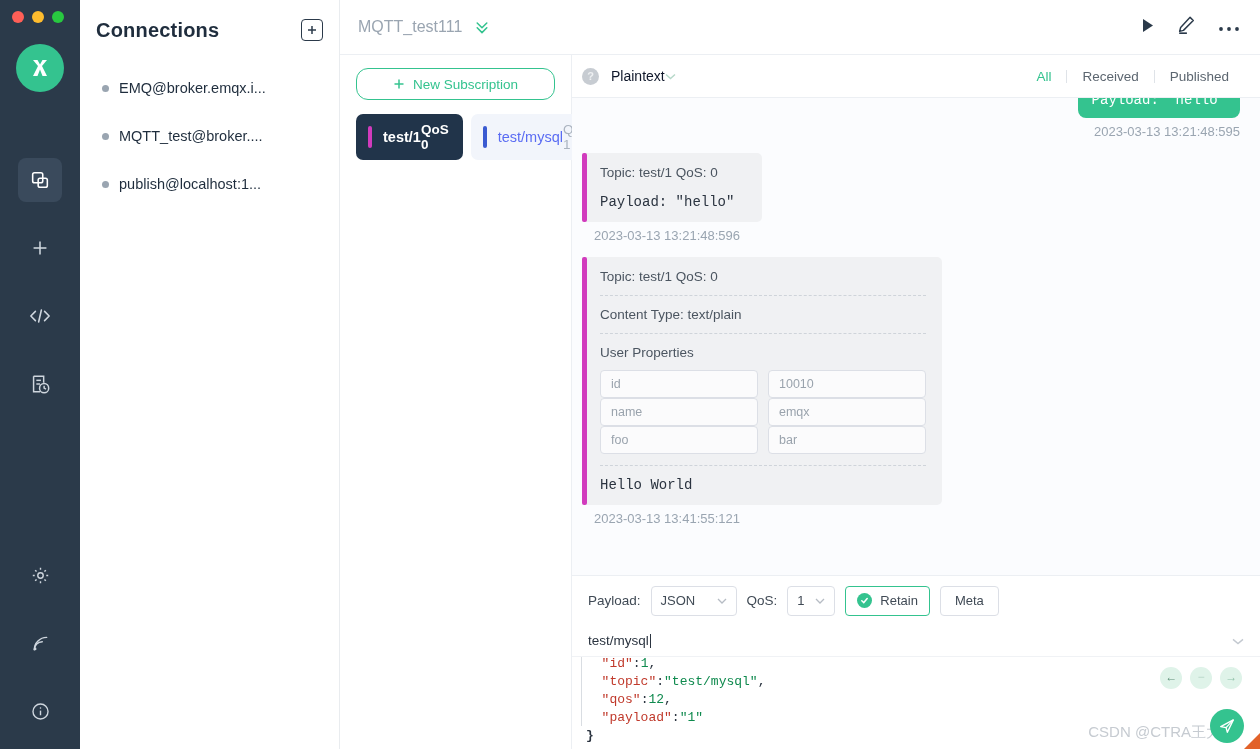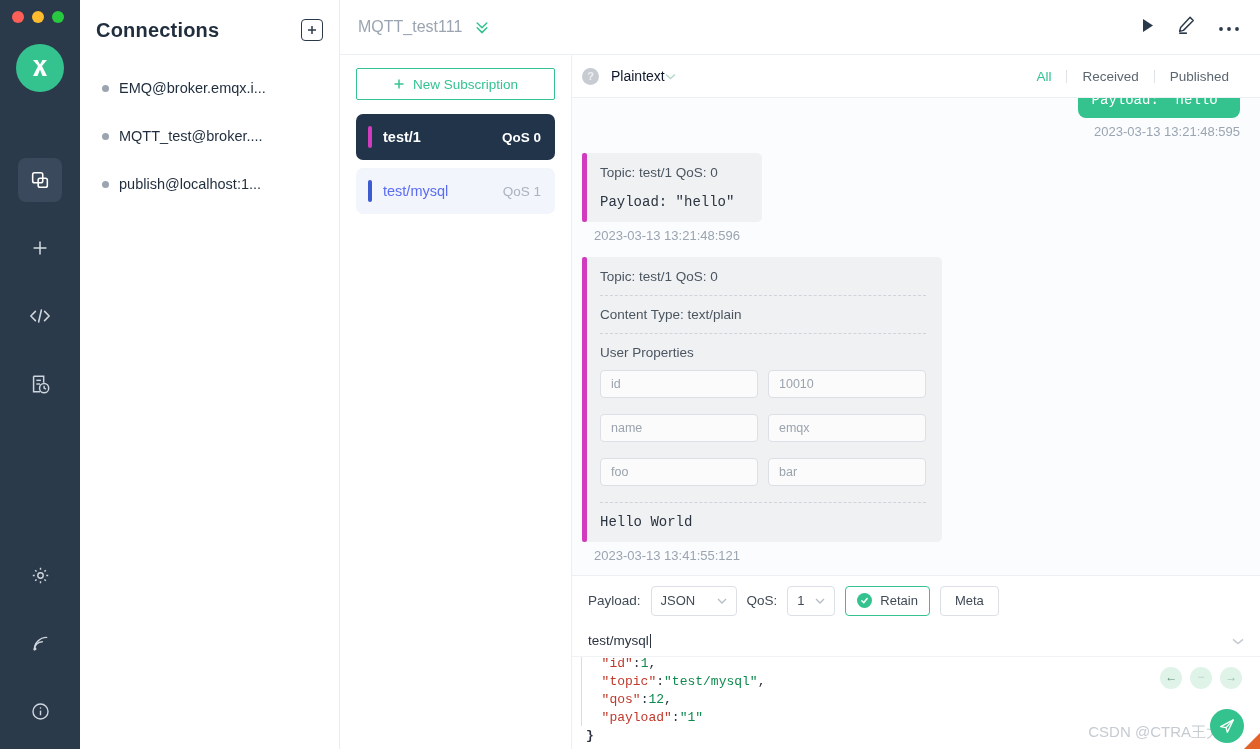--- a/index.html
+++ b/index.html
@@ -92,27 +92,27 @@
   
   .subs {
     width: 232px; flex: 0 0 232px;
     border-right: 1px solid #eceff3;
     background: #fff;
     display: flex; flex-direction: column;
   }
   .subs-head { padding: 13px 16px 0 16px; }
   .new-sub-btn {
     width: 100%; height: 32px;
-    border: 1px solid #34c38f; border-radius: 2px;
+    border: 1px solid #34c38f; border-radius: 12px;
     color: #34c38f; background: #fff;
     font-size: 13.5px;
     display: flex; align-items: center; justify-content: center; gap: 8px;
     font-family: "Liberation Sans", sans-serif;
   }
-  .subs-list { padding: 14px 16px 0 16px; display: flex; flex-direction: column; gap: 8px; }
+  .subs-list { padding: 14px 16px 0 16px; display: flex; flex-direction: row; gap: 8px; }
   .sub-item {
     height: 46px; border-radius: 7px;
     display: flex; align-items: center;
     padding: 0 14px 0 12px;
     font-size: 14.5px;
   }
   .sub-bar { width: 4px; height: 22px; border-radius: 2px; margin-right: 11px; flex: 0 0 4px; }
   .sub-item.dark { background: #21344a; }
   .sub-item.dark .sub-topic { color: #ffffff; font-weight: bold; }
   .sub-item.dark .sub-qos { color: #ffffff; font-weight: bold; }
@@ -170,21 +170,21 @@
     content: ""; position: absolute; left: 0; top: 0; bottom: 0;
     width: 5px; background: #d13bbd; border-radius: 2px;
   }
   .b-meta { font-size: 13.5px; color: #4b5560; }
   .b-payload { font-family: "Liberation Mono", monospace; font-size: 14px; color: #2b3440; margin-top: 14px; }
 
   .bubble-wide { width: 360px; }
   .divider-dashed { border-top: 1px dashed #cfd4da; margin: 11px 0; }
   .b-line { font-size: 13.5px; color: #4b5560; }
   .props-label { font-size: 13.5px; color: #4b5560; margin-bottom: 10px; }
-  .prop-row { display: flex; gap: 10px; margin-bottom: 16px; align-items: center; }
+  .prop-row { display: flex; gap: 10px; margin-bottom: 0; align-items: center; }
   .prop-inp {
     flex: 1; height: 28px; border: 1px solid #dcdfe6; border-radius: 4px;
     background: #fbfbfc; color: #9aa3ad; font-size: 12.5px;
     display: flex; align-items: center; padding: 0 10px;
   }
 
   
   .pub {
     flex: 0 0 auto; background: #fff;
     border-top: 1px solid #eceff3;

